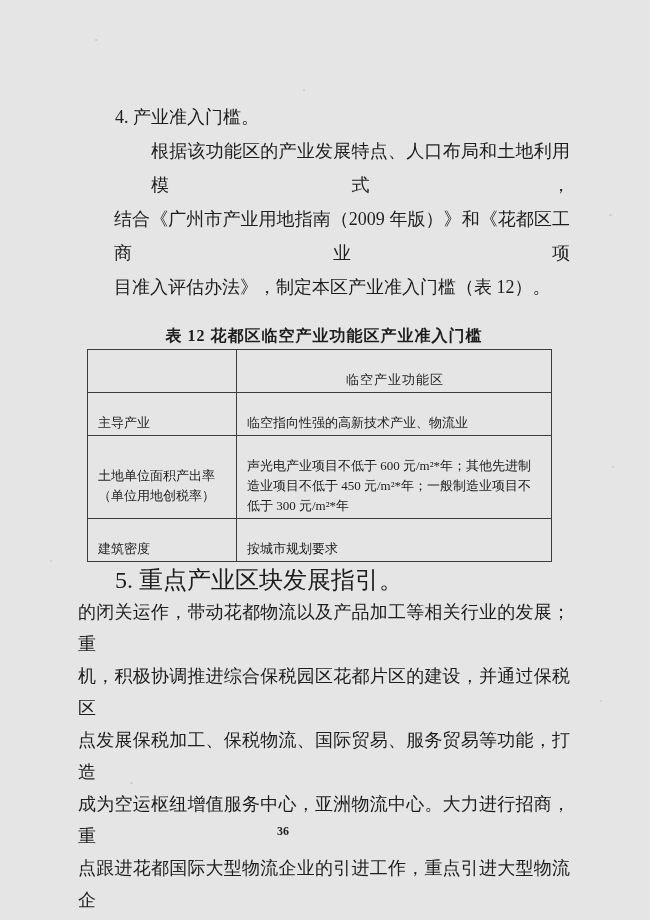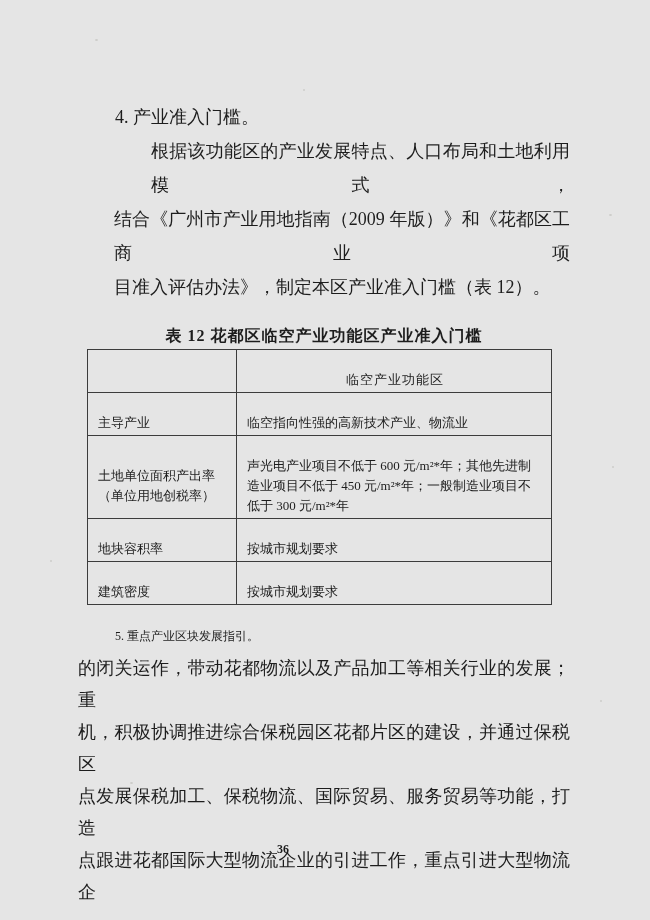--- a/index.html
+++ b/index.html
@@ -41,24 +41,24 @@
   }
   .s5 .line {
     font-size: 18px;
     line-height: 32px;
     text-align: justify;
     text-align-last: justify;
   }
   .line.indent { padding-left: 37px; }
   .line.last { text-align-last: left; }
   .h5-line {
-    font-size: 12px;
+    font-size: 24px;
     line-height: 32px;
     padding-left: 37px;
-    margin-top: 15px;
+    margin-top: 2px;
     white-space: nowrap;
   }
   .table-caption {
     margin-top: 19px;
     font-size: 16px;
     font-weight: 700;
     line-height: 26px;
     text-align: center;
     letter-spacing: 1px;
   }
@@ -82,21 +82,21 @@
   tr.r1 { height: 32px; }
   tr.r2 { height: 29px; }
   tr.r3 { height: 63px; }
   tr.r4 { height: 27px; }
   tr.r5 { height: 15px; }
   td.val { padding-left: 14px; text-align: left; }
   th.head-col2 { text-align: center; letter-spacing: 1px; }
   .page-number {
     position: absolute;
     left: 0;
-    top: 842px;
+    top: 824px;
     width: 566px;
     text-align: center;
     font-size: 12px;
     font-weight: 700;
     line-height: 14px;
   }
   .speck {
     position: absolute;
     background: #b9b9b4;
     border-radius: 50%;
@@ -131,37 +131,34 @@
           <th class="head-col2">临空产业功能区</th>
         </tr>
         <tr class="r1">
           <td>主导产业</td>
           <td class="val">临空指向性强的高新技术产业、物流业</td>
         </tr>
         <tr class="r3">
           <td>土地单位面积产出率（单位用地创税率）</td>
           <td class="val">声光电产业项目不低于 600 元/m²*年；其他先进制造业项目不低于 450 元/m²*年；一般制造业项目不低于 300 元/m²*年</td>
         </tr>
-        <tr class="r4">
-          <td>地块容积率</td>
-          <td class="val">按城市规划要求</td>
-        </tr>
         <tr class="r5">
           <td>建筑密度</td>
           <td class="val">按城市规划要求</td>
         </tr>
       </tbody>
     </table>
 
     <div class="h5-line">5. 重点产业区块发展指引。</div>
 
     <div class="s5">
       <div class="line">的闭关运作，带动花都物流以及产品加工等相关行业的发展；重</div>
       <div class="line">机，积极协调推进综合保税园区花都片区的建设，并通过保税区</div>
       <div class="line">点发展保税加工、保税物流、国际贸易、服务贸易等功能，打造</div>
+      <div class="line">成为空运枢纽增值服务中心，亚洲物流中心。大力进行招商，重</div>
       <div class="line">点跟进花都国际大型物流企业的引进工作，重点引进大型物流企</div>
 
     </div>
 
   </div>
 
   <div class="page-number">36</div>
 
   <div>
     <div class="speck" style="left:95px;  top:39px;  width:3px; height:2px;"></div>

